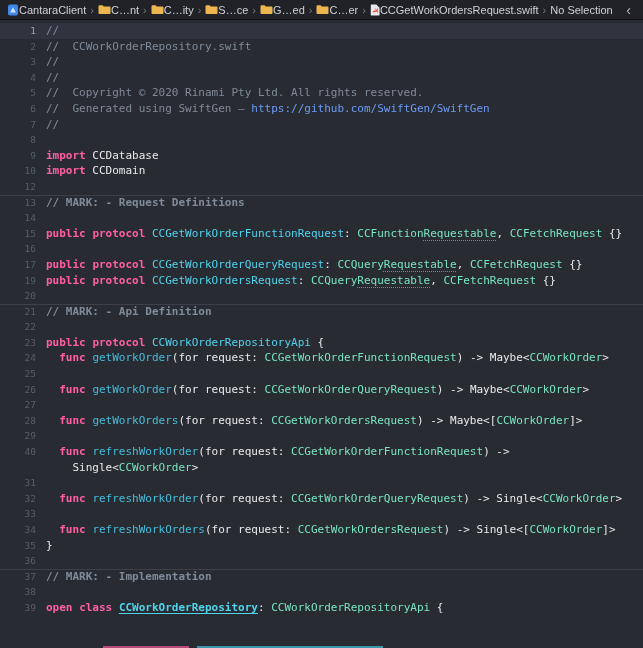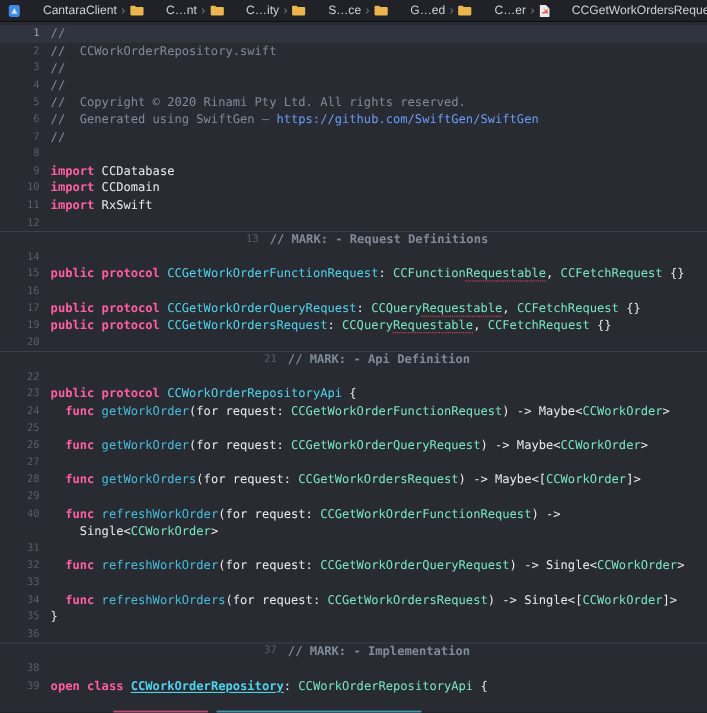--- a/index.html
+++ b/index.html
@@ -3,31 +3,31 @@
 <meta charset="utf-8">
 <style>
   html,body{margin:0;padding:0;background:#17181c;}
   .window{width:643px;height:648px;background:#292b33;overflow:hidden;position:relative;
           font-family:"DejaVu Sans Mono",monospace;}
 
   
   .jumpbar{height:19px;background:#212227;border-bottom:1px solid #0f1014;
            display:flex;align-items:center;padding:0 7px;gap:3px;white-space:nowrap;
            font-family:"Liberation Sans",sans-serif;font-size:11px;color:#ced1d7;}
-  .crumb{display:flex;align-items:center;gap:20px;cursor:default;}
+  .crumb{display:flex;align-items:center;gap:0;cursor:default;}
   .crumb svg{display:block;}
   .sep{color:#767b84;font-size:11px;padding:0 1px;font-family:"Liberation Sans",sans-serif;}
   .spacer{flex:1;}
   .back{color:#b6bac1;font-size:14px;line-height:1;margin-right:5px;font-family:"Liberation Sans",sans-serif;}
 
   
   .code-area{padding-top:3px;}
   .row{display:flex;height:15.6px;line-height:15.6px;font-size:11px;white-space:pre;}
   .row.current{background:#30343f;}
-  .row.mark{box-shadow:inset 0 1px 0 #3d404a;justify-content:center;}
+  .row.mark{box-shadow:inset 0 1px 0 #3d404a;}
   .gutter{flex:0 0 36px;width:36px;text-align:right;padding-right:4px;color:#575e69;font-size:9.5px;}
   .row.current .gutter{color:#9ba3af;}
   .code{padding-left:6px;}
 
   .tok-kw{color:#ff5fa2;font-weight:bold;}
   .tok-pl{color:#e8eaee;}
   .tok-cm{color:#7f8b98;}
   .tok-cmb{color:#7f8b98;font-weight:bold;}
   .tok-url{color:#6b9bf5;}
   .tok-decl{color:#4fd4ec;}
@@ -125,21 +125,20 @@
   <div class="row current"><span class="gutter">1</span><span class="code"><span class="tok-cm">//</span></span></div>
       <div class="row"><span class="gutter">2</span><span class="code"><span class="tok-cm">//  CCWorkOrderRepository.swift</span></span></div>
       <div class="row"><span class="gutter">3</span><span class="code"><span class="tok-cm">//</span></span></div>
       <div class="row"><span class="gutter">4</span><span class="code"><span class="tok-cm">//</span></span></div>
       <div class="row"><span class="gutter">5</span><span class="code"><span class="tok-cm">//  Copyright © 2020 Rinami Pty Ltd. All rights reserved.</span></span></div>
       <div class="row"><span class="gutter">6</span><span class="code"><span class="tok-cm">//  Generated using SwiftGen — </span><span class="tok-url">https://github.com/SwiftGen/SwiftGen</span></span></div>
       <div class="row"><span class="gutter">7</span><span class="code"><span class="tok-cm">//</span></span></div>
       <div class="row"><span class="gutter">8</span><span class="code"></span></div>
       <div class="row"><span class="gutter">9</span><span class="code"><span class="tok-kw">import</span><span class="tok-pl"> CCDatabase</span></span></div>
       <div class="row"><span class="gutter">10</span><span class="code"><span class="tok-kw">import</span><span class="tok-pl"> CCDomain</span></span></div>
-      <div class="row"><span class="gutter">11</span><span class="code"><span class="tok-kw">import</span><span class="tok-pl"> RxSwift</span></span></div>
       <div class="row"><span class="gutter">12</span><span class="code"></span></div>
       <div class="row mark"><span class="gutter">13</span><span class="code"><span class="tok-cmb">// MARK: - Request Definitions</span></span></div>
       <div class="row"><span class="gutter">14</span><span class="code"></span></div>
       <div class="row"><span class="gutter">15</span><span class="code"><span class="tok-kw">public</span><span class="tok-pl"> </span><span class="tok-kw">protocol</span><span class="tok-pl"> </span><span class="tok-decl">CCGetWorkOrderFunctionRequest</span><span class="tok-pl">: </span><span class="tok-ty">CCFunction</span><span class="tok-tysp">Requestable</span><span class="tok-pl">, </span><span class="tok-ty">CCFetchRequest</span><span class="tok-pl"> {}</span></span></div>
       <div class="row"><span class="gutter">16</span><span class="code"></span></div>
       <div class="row"><span class="gutter">17</span><span class="code"><span class="tok-kw">public</span><span class="tok-pl"> </span><span class="tok-kw">protocol</span><span class="tok-pl"> </span><span class="tok-decl">CCGetWorkOrderQueryRequest</span><span class="tok-pl">: </span><span class="tok-ty">CCQuery</span><span class="tok-tysp">Requestable</span><span class="tok-pl">, </span><span class="tok-ty">CCFetchRequest</span><span class="tok-pl"> {}</span></span></div>
       <div class="row"><span class="gutter">19</span><span class="code"><span class="tok-kw">public</span><span class="tok-pl"> </span><span class="tok-kw">protocol</span><span class="tok-pl"> </span><span class="tok-decl">CCGetWorkOrdersRequest</span><span class="tok-pl">: </span><span class="tok-ty">CCQuery</span><span class="tok-tysp">Requestable</span><span class="tok-pl">, </span><span class="tok-ty">CCFetchRequest</span><span class="tok-pl"> {}</span></span></div>
       <div class="row"><span class="gutter">20</span><span class="code"></span></div>
       <div class="row mark"><span class="gutter">21</span><span class="code"><span class="tok-cmb">// MARK: - Api Definition</span></span></div>
       <div class="row"><span class="gutter">22</span><span class="code"></span></div>

